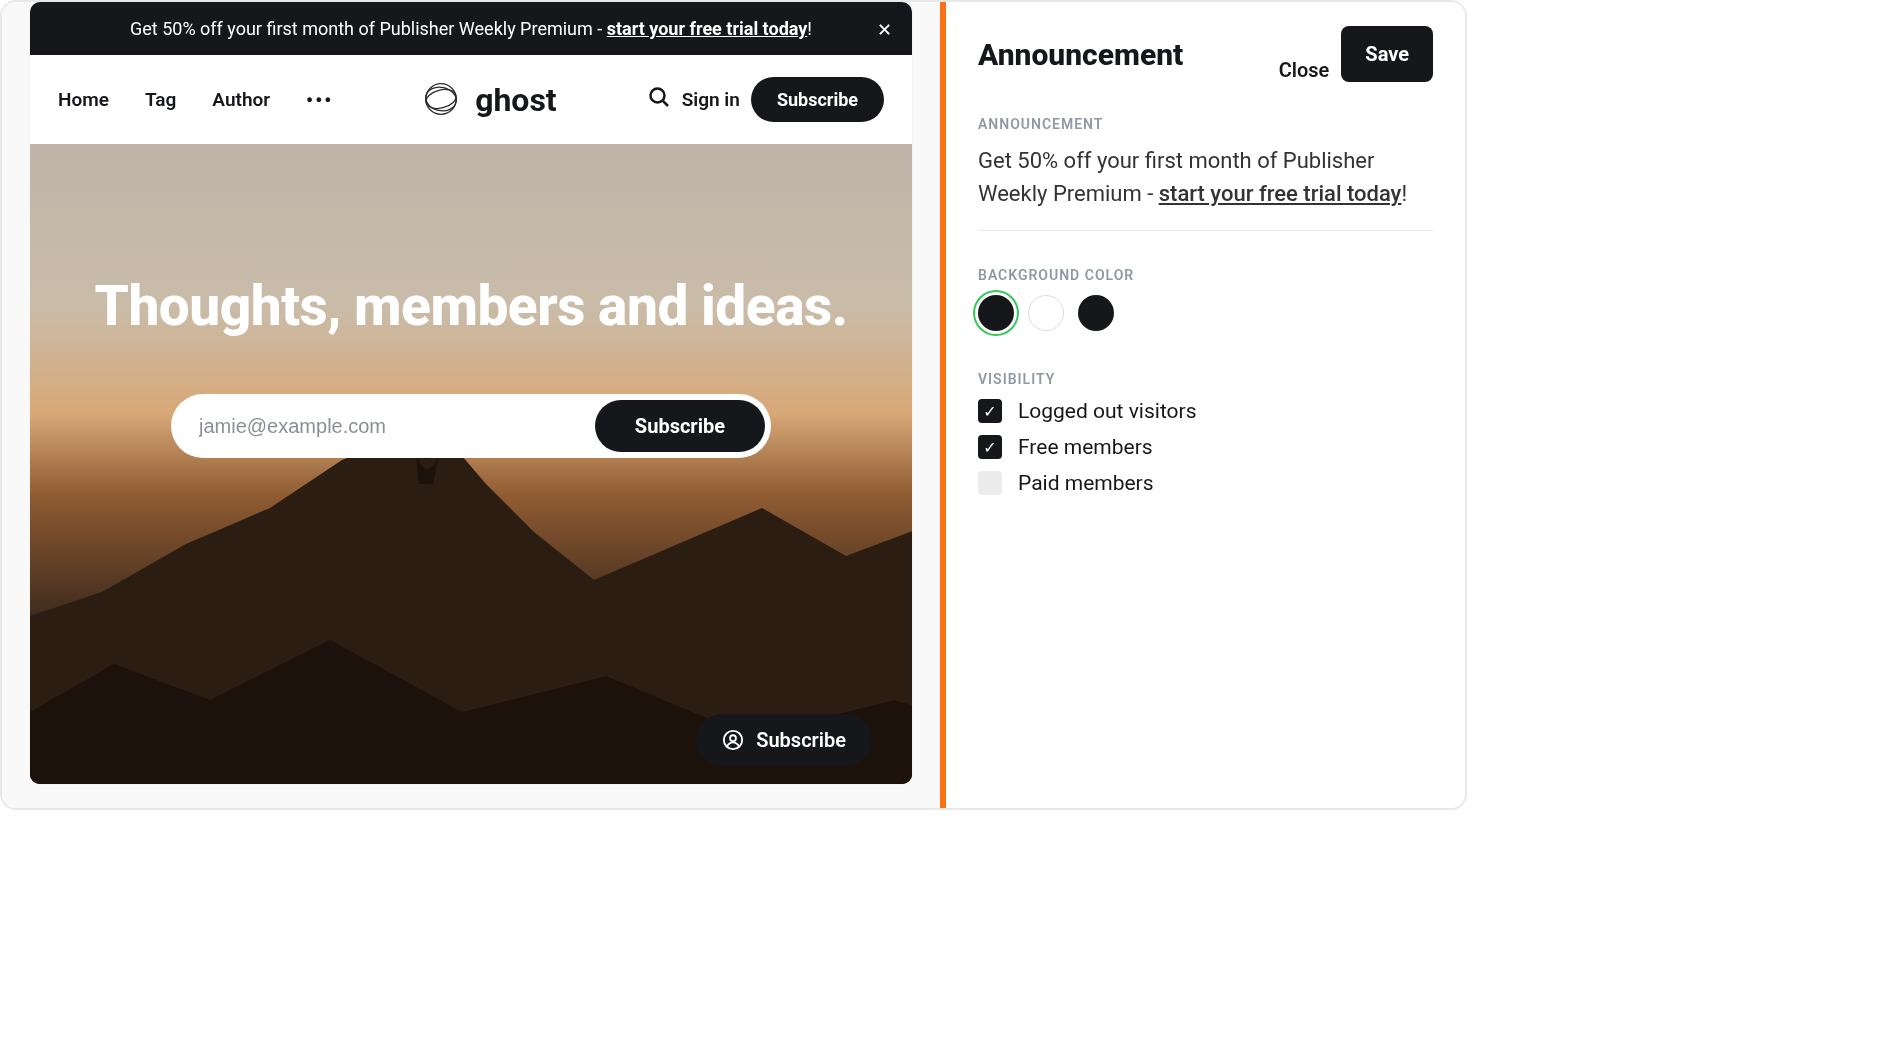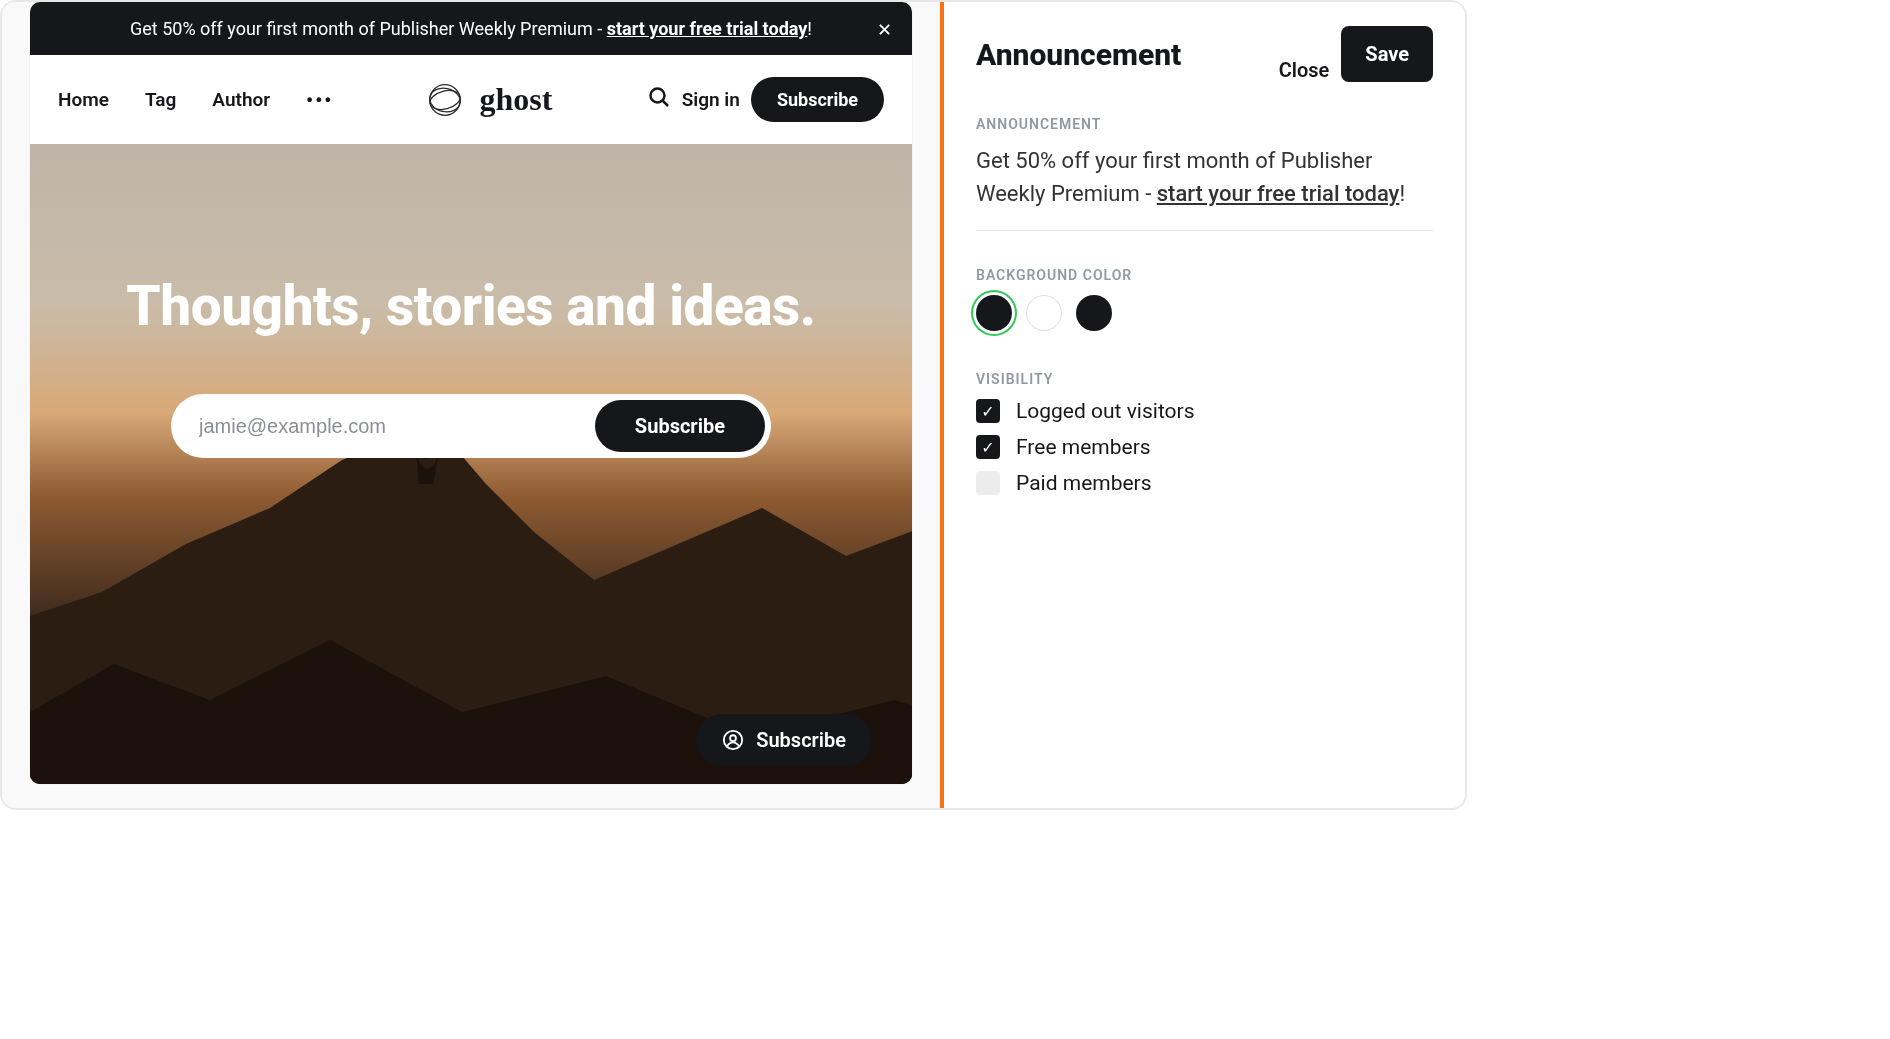--- a/index.html
+++ b/index.html
@@ -63,21 +63,21 @@
 
   .site-header {
     display:flex;
     align-items:center;
     justify-content:space-between;
     padding: 22px 28px;
     background:#fff;
   }
   .site-nav { display:flex; align-items:center; gap:36px; font-size:19px; font-weight:600; }
   .dots { letter-spacing:2px; font-weight:900; }
-  .logo-wrap { display:flex; align-items:flex-end; gap:16px;font-family:Liberation Serif, serif; }
+  .logo-wrap { display:flex; align-items:flex-start; gap:16px; }
   .logo-wrap .brand { font-size:32px; font-weight:700; }
   .logo-swirl { width:36px; height:36px; }
   .site-actions { display:flex; align-items:center; gap:11px; font-size:19px; font-weight:600; }
   .btn-dark { background:#15171a; color:#fff; padding:12px 26px; border-radius:999px; font-weight:700; font-size:18px; }
 
   .hero {
     flex:1;
     position:relative;
     background: linear-gradient(to bottom,
        #bfb4a8 0%,
@@ -142,21 +142,21 @@
     padding:14px 26px;
     border-radius:999px;
     font-size:20px;
     font-weight:600;
     z-index:3;
   }
 
   
   .right-panel {
     width:525px;
-    border-left:4px solid #f97316;
+    border-left:6px solid #f97316;
     background:#fff;
     padding:24px 32px;
     display:flex;
     flex-direction:column;
   }
   .panel-head { display:flex; align-items:center; justify-content:space-between; margin-bottom:34px; }
   .panel-head h2 { font-size:30px; font-weight:800; }
   .head-actions { display:flex; align-items:flex-end; gap:12px; }
   .close-link { font-size:20px; font-weight:600; color:#15171a; cursor:pointer; }
   .save-btn { background:#15171a; color:#fff; padding:16px 24px; border-radius:8px; font-size:20px; font-weight:700; cursor:pointer; }
@@ -242,21 +242,21 @@
 
       <div class="hero">
         <svg class="silhouette" viewBox="0 0 860 320" preserveAspectRatio="none">
           <path d="M0,180 L60,160 L130,120 L200,90 L260,50 L310,30 L350,35 L380,70 L420,110 L470,150 L540,120 L610,90 L680,130 L760,100 L820,130 L860,150 L860,320 L0,320 Z" fill="#2b1d12"></path>
           <path d="M0,260 L70,220 L150,250 L250,200 L360,260 L480,230 L600,280 L720,250 L860,290 L860,320 L0,320 Z" fill="#1c120b"></path>
           <g transform="translate(330,40)">
             <circle cx="0" cy="0" r="9" fill="#1a120b"></circle>
             <path d="M-8 6 Q0 28 10 8 L6 30 L-6 30 Z" fill="#1a120b"></path>
           </g>
         </svg>
-        <h1>Thoughts, stories and ideas.</h1>
+        <h1>Thoughts, members and ideas.</h1>
         <div class="sub-form">
           <input type="text" placeholder="jamie@example.com" style="">
           <span class="btn-dark">Subscribe</span>
         </div>
         <div class="float-sub">
           <svg viewBox="0 0 24 24" width="22" height="22" fill="none" stroke="#fff" stroke-width="2">
               <circle cx="12" cy="12" r="10"></circle>
               <circle cx="12" cy="10" r="3.2"></circle>
               <path d="M5.5 19c1.5-3 4-4.5 6.5-4.5s5 1.5 6.5 4.5"></path>
             </svg>

